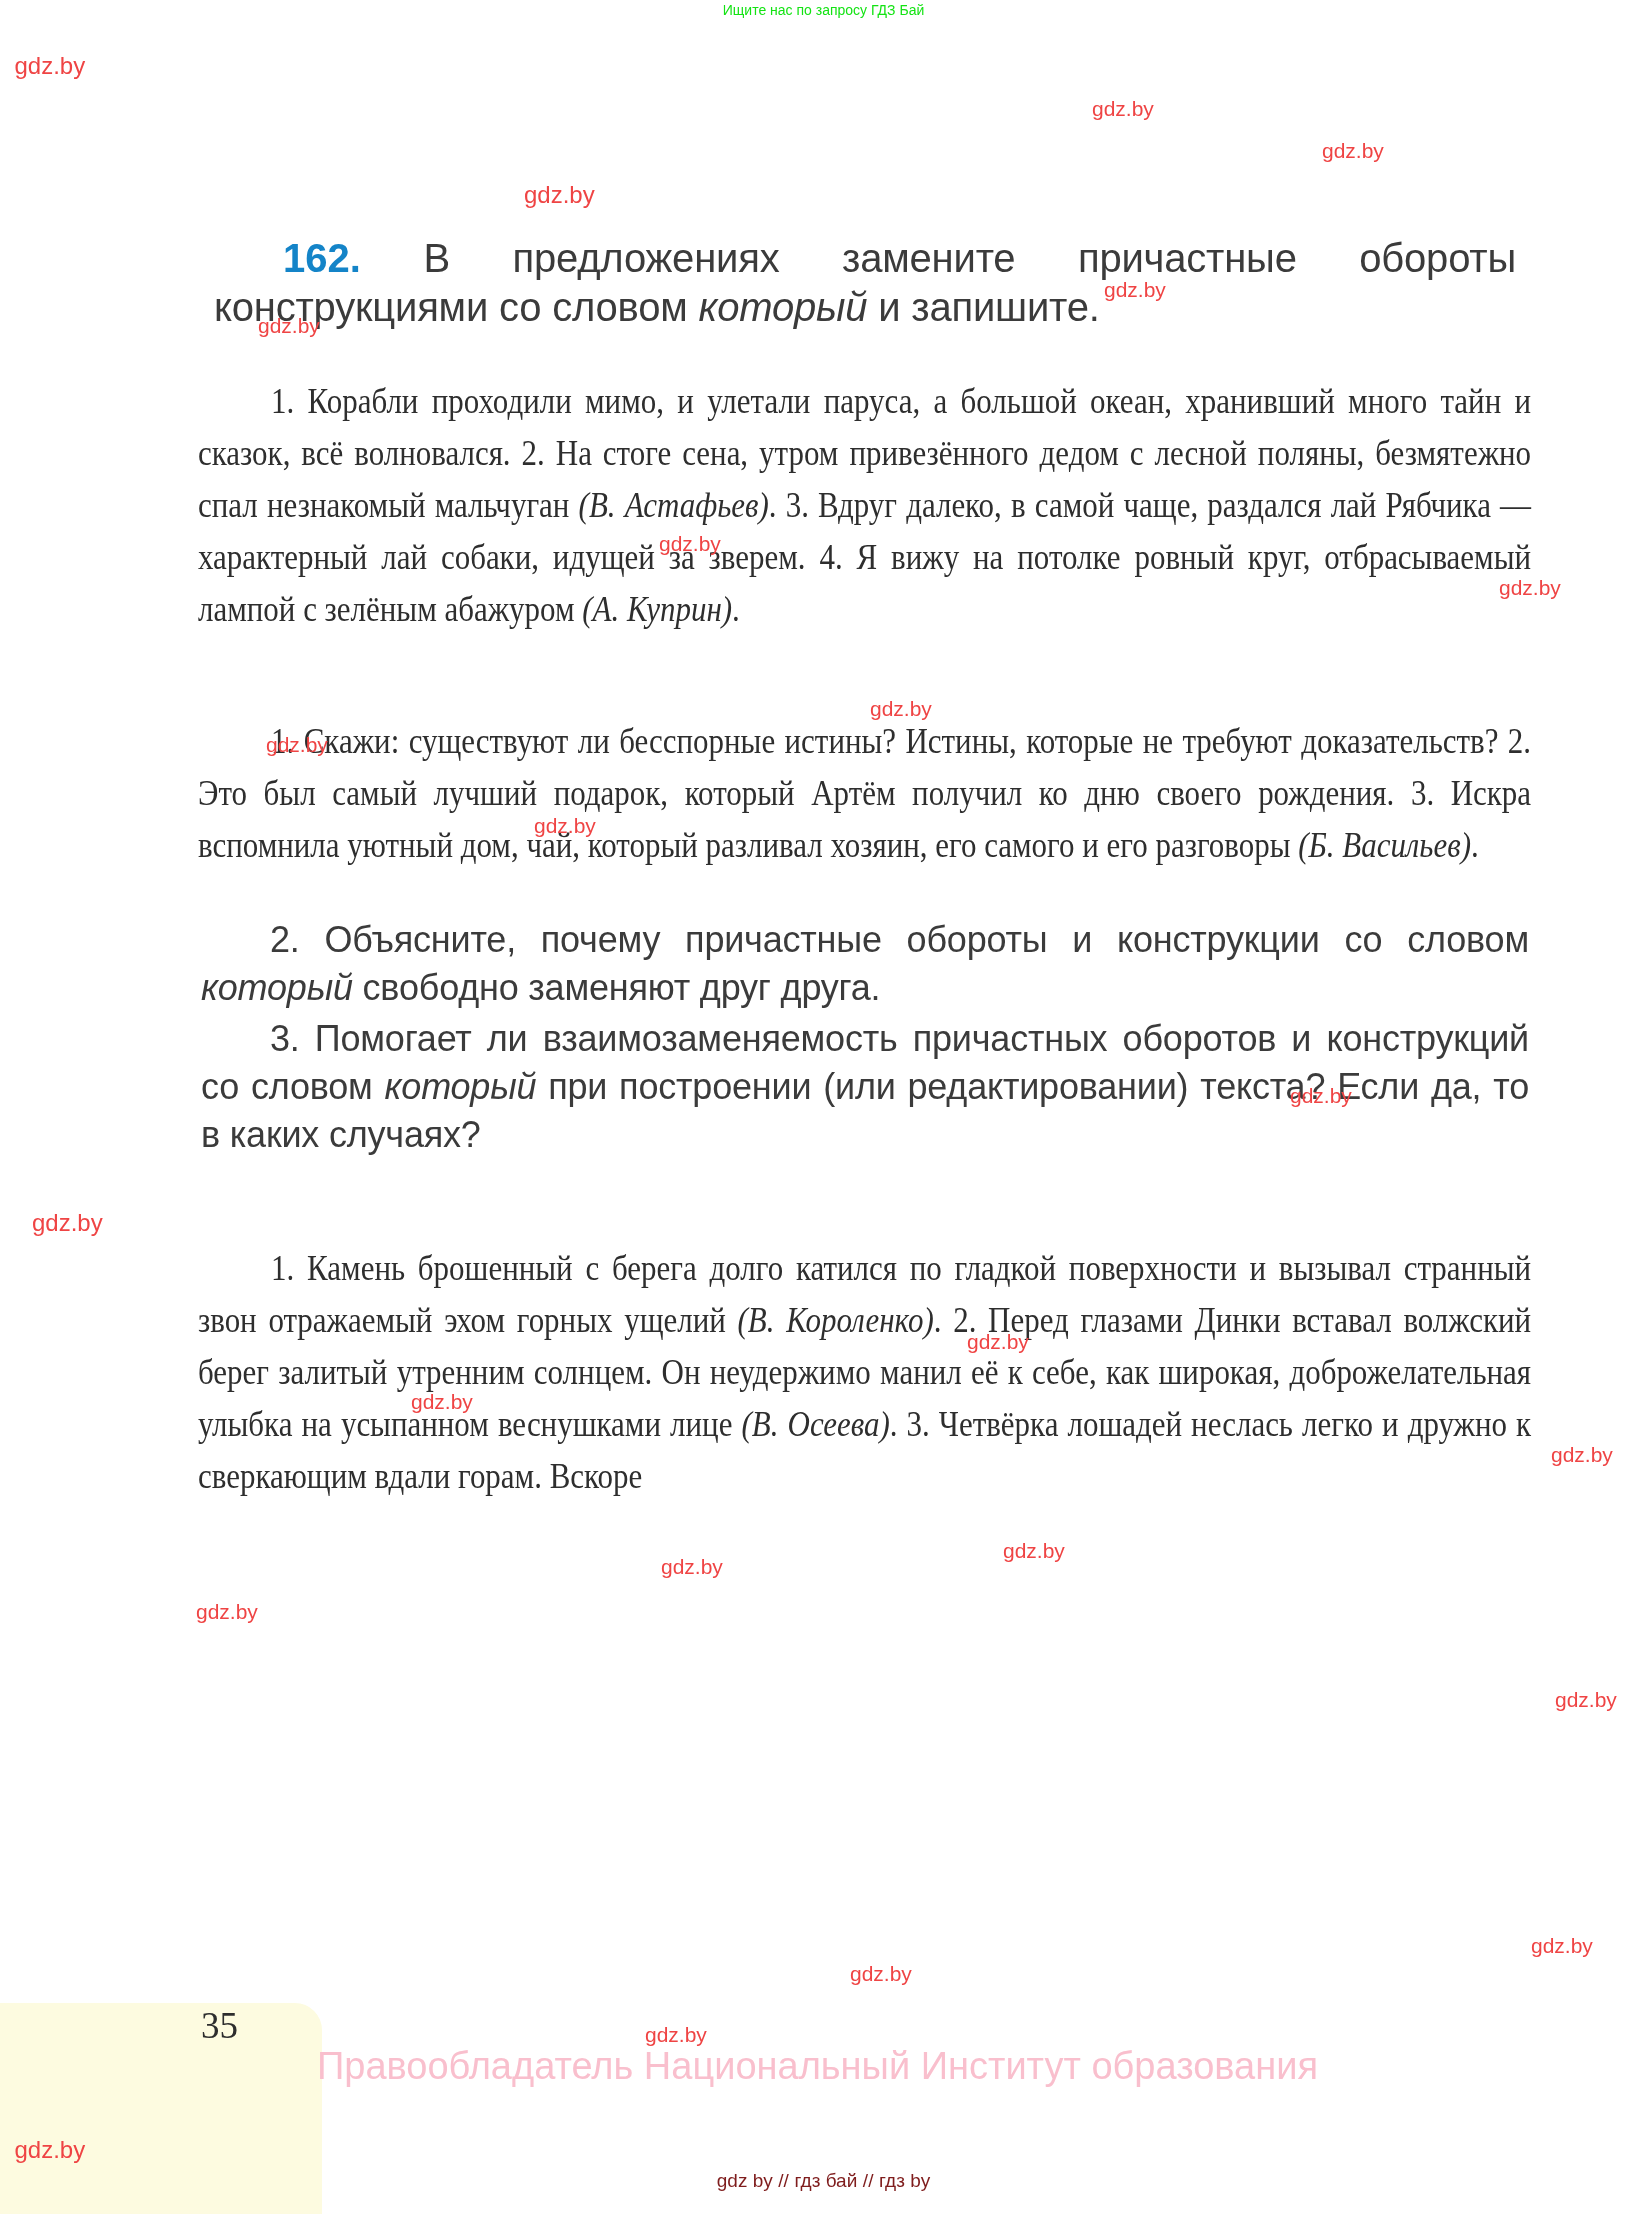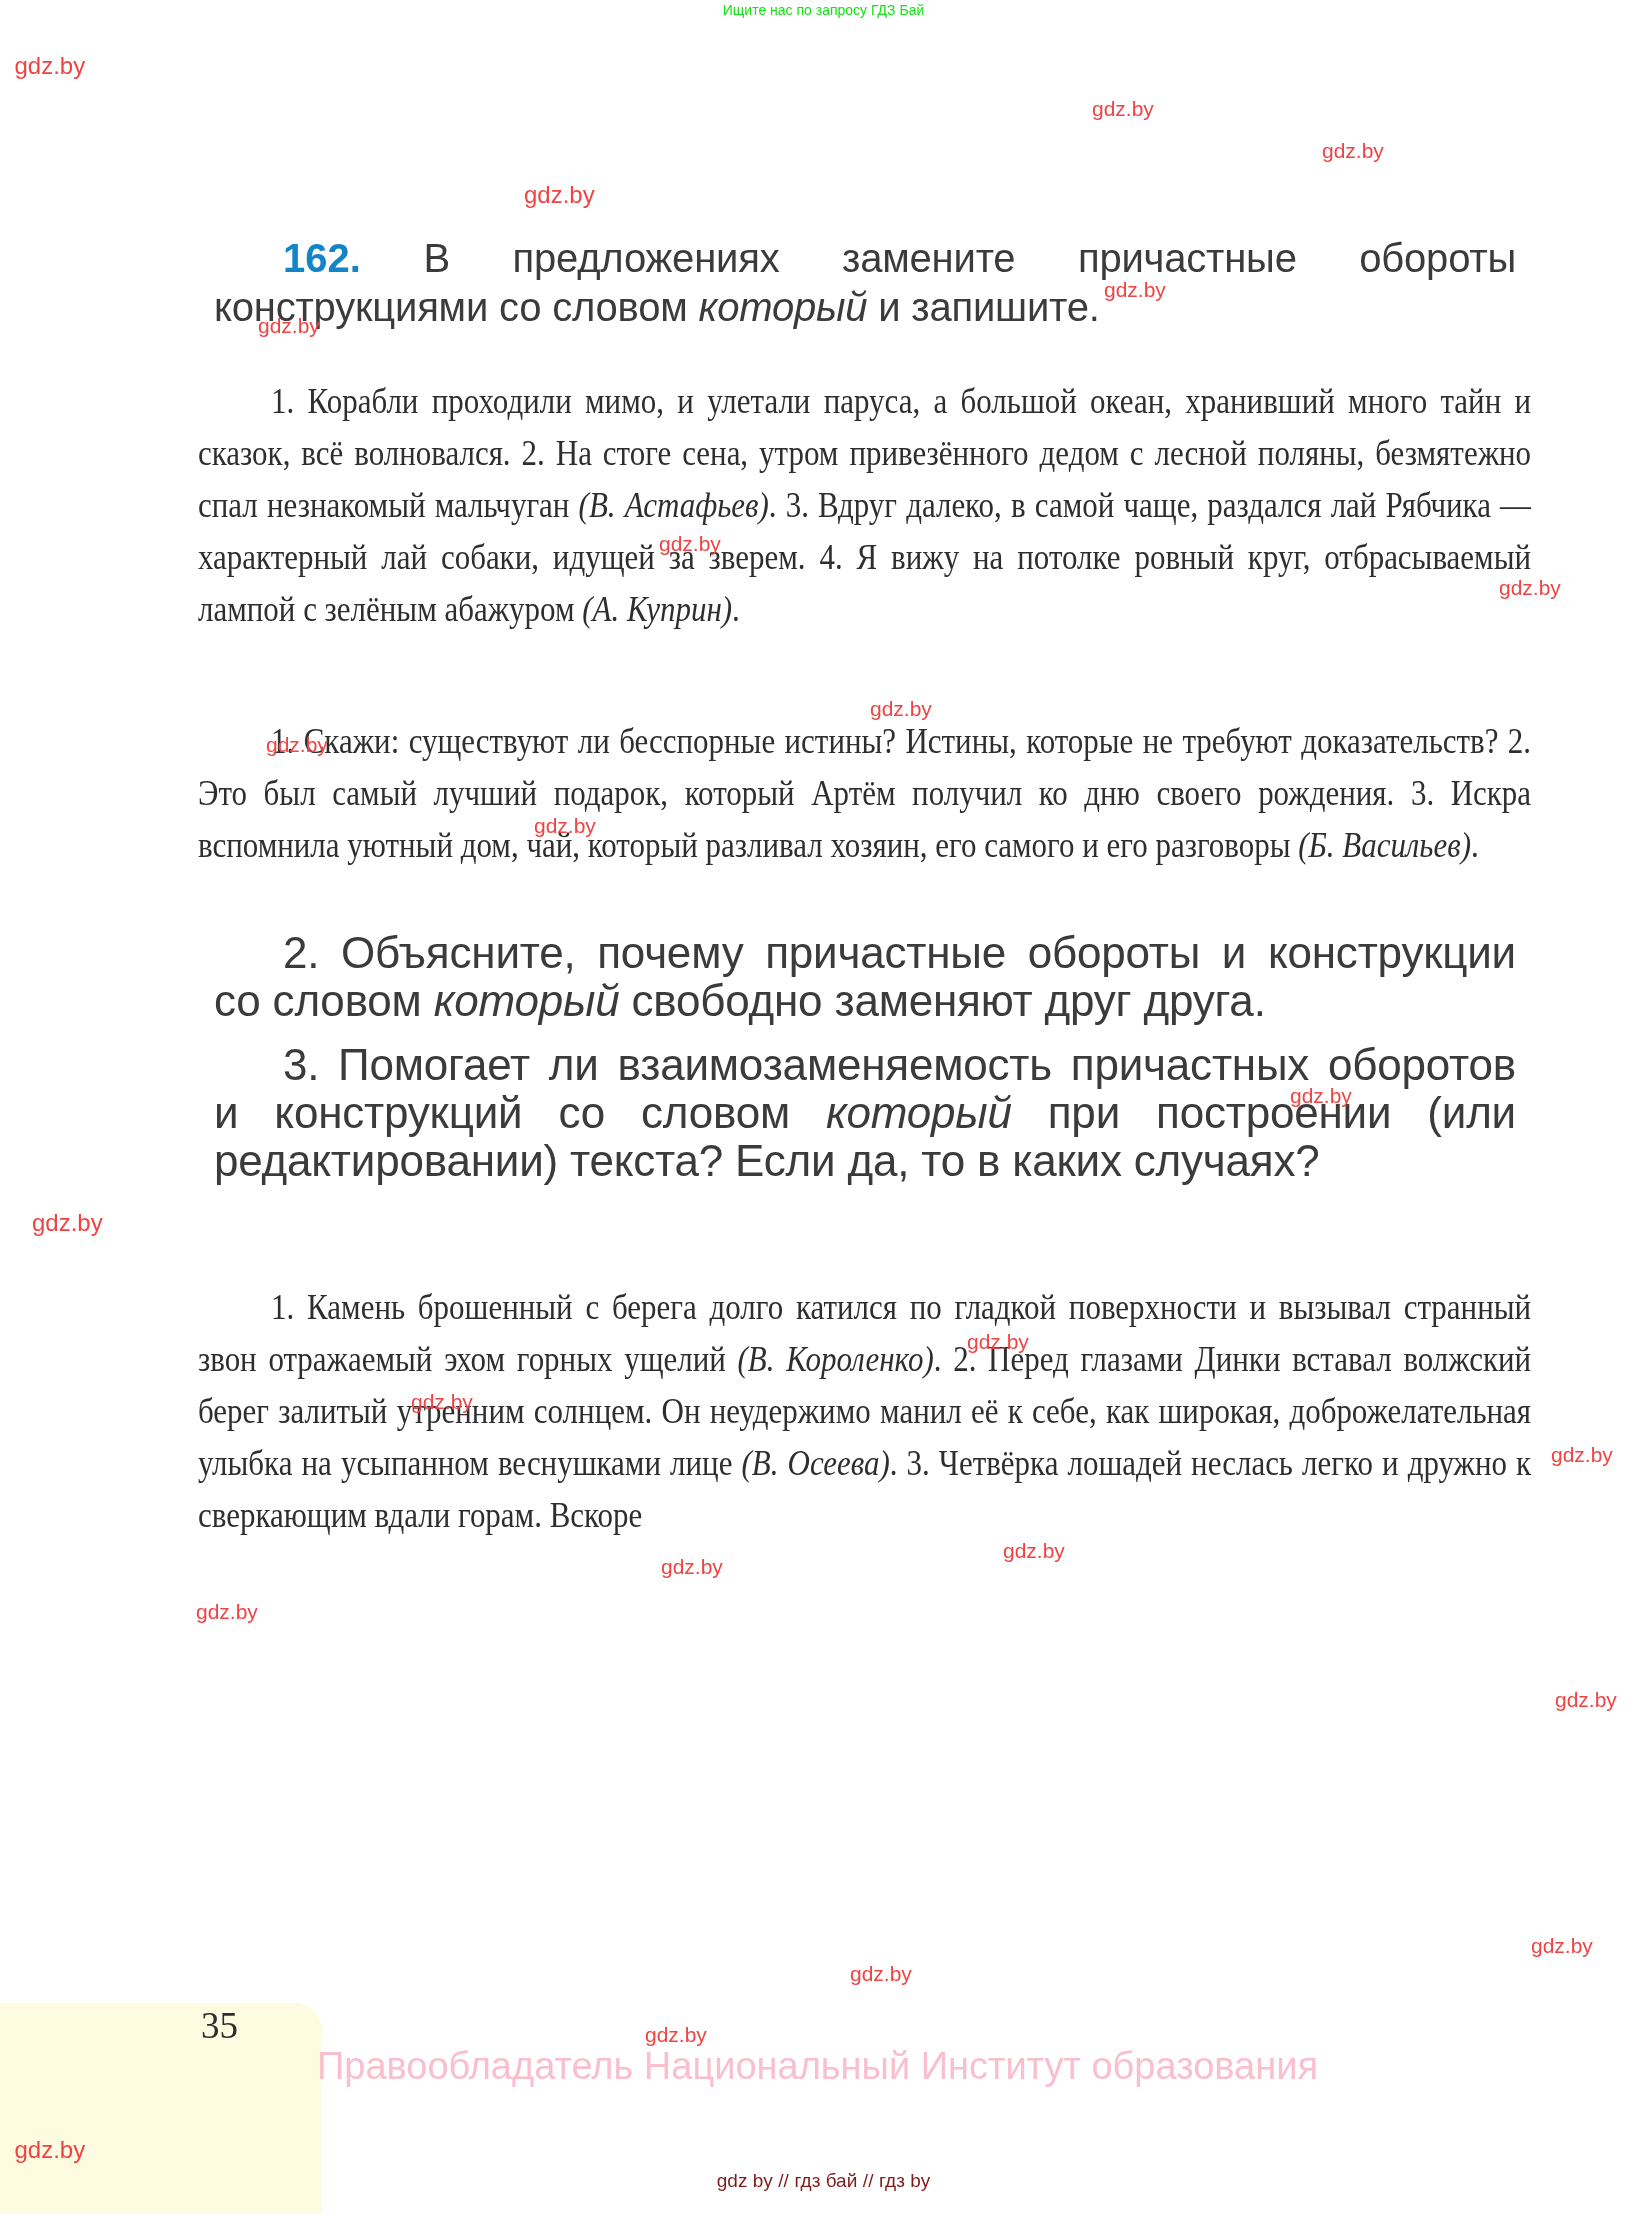--- a/index.html
+++ b/index.html
@@ -87,26 +87,26 @@
     text-indent: 85px;
     margin: 0;
     transform: scaleX(0.86);
     transform-origin: left top;
     width: 116.2%;
   }
   .ex-body em { font-style: italic; }
 
   .sub-para {
     font-family: "Liberation Sans", sans-serif;
-    font-size: 44px;
+    font-size: 36px;
     line-height: 48px;
     color: #3b3b3b;
     text-align: justify;
     text-indent: 69px;
-    margin: 16px;
+    margin: 3px;
     letter-spacing: -0.2px;
   }
   .sub-para em { font-style: italic; }
 
   .gap-sm { height: 27px; }
   .gap-md { height: 42px; }
   .gap-lg { height: 53px; }
 
   
   #page-number {

